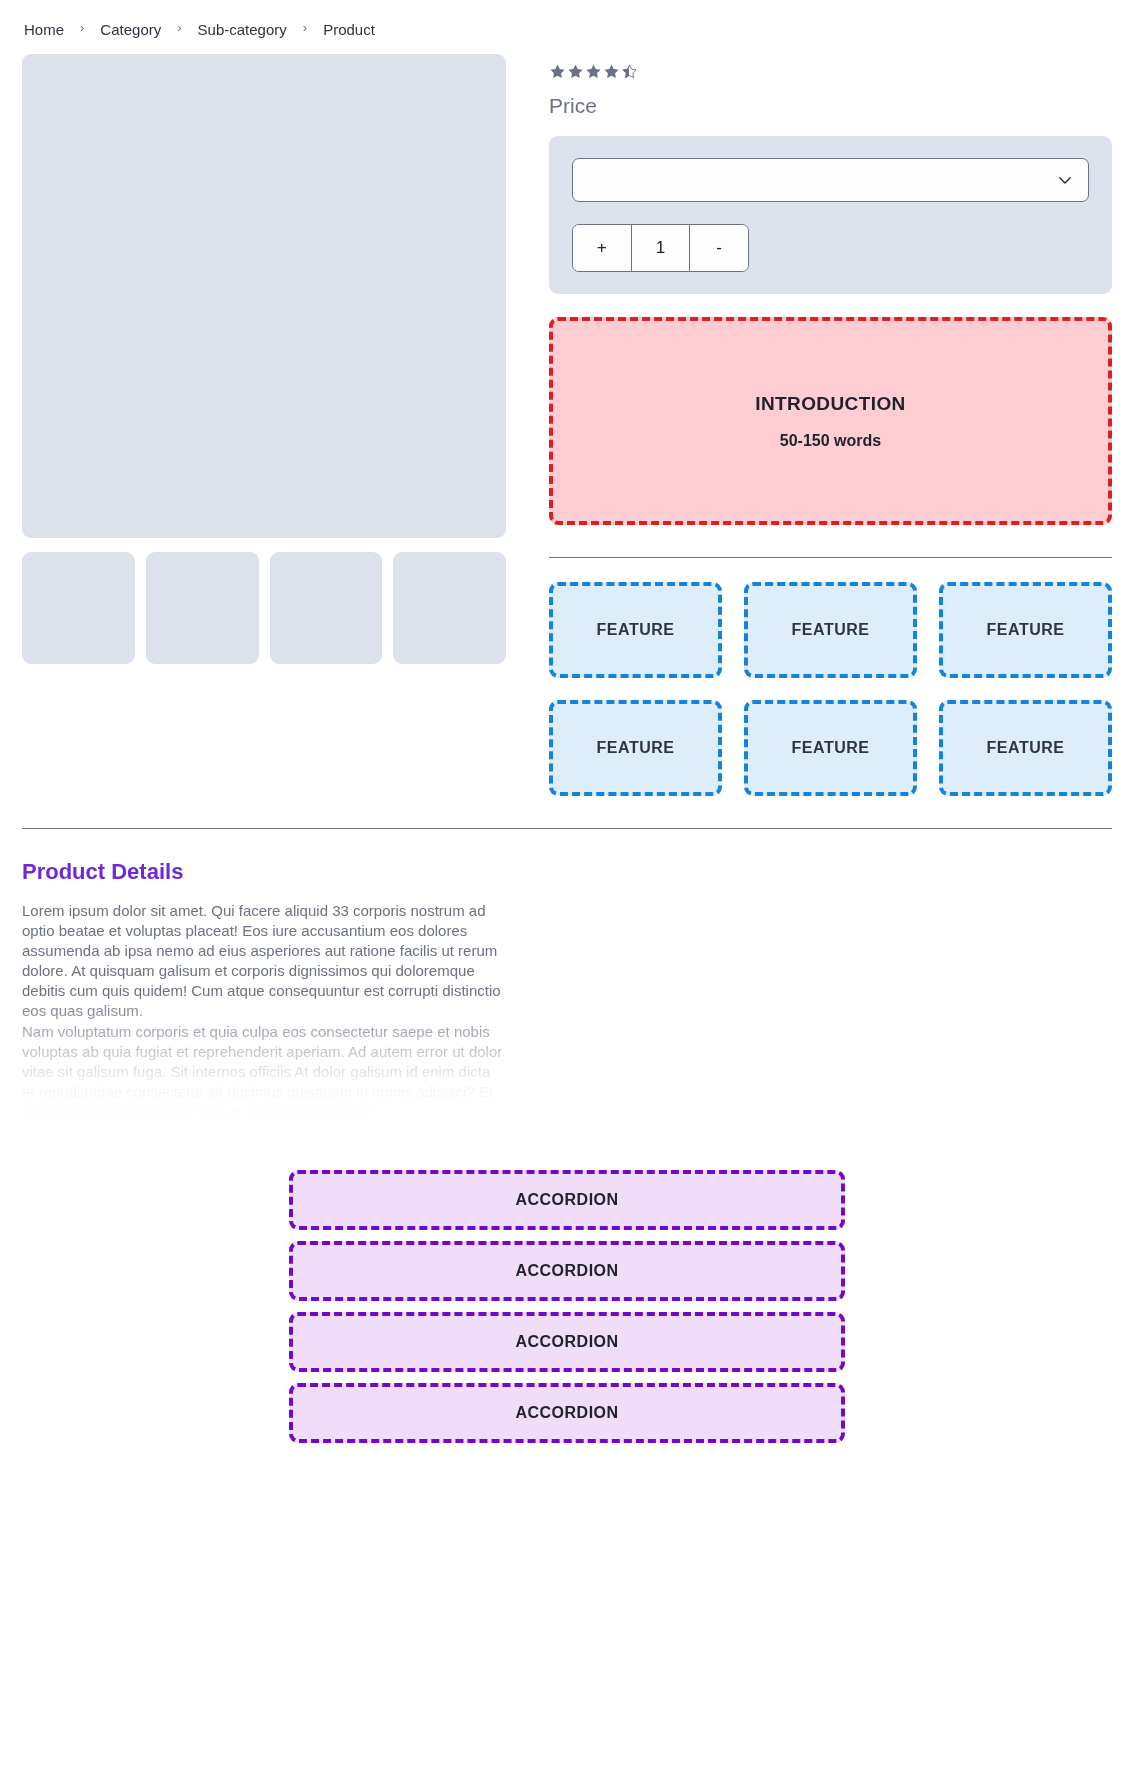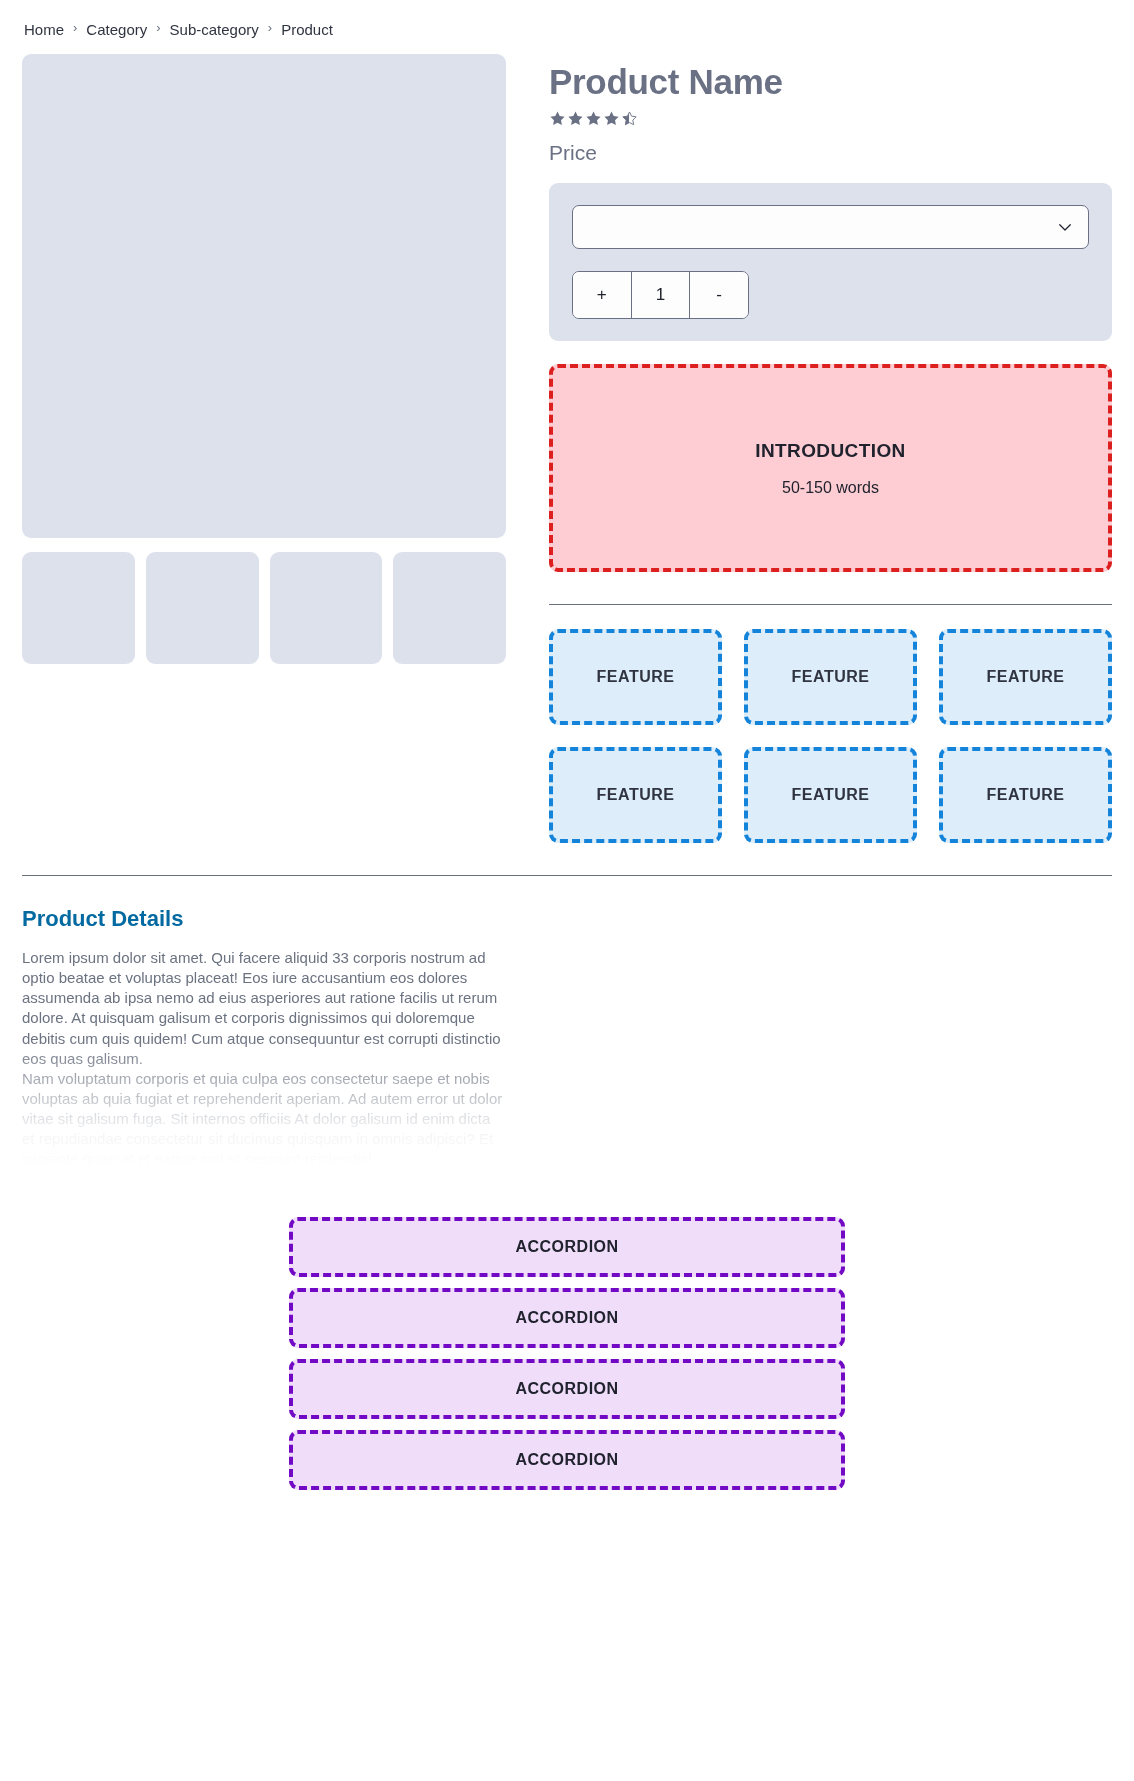--- a/index.html
+++ b/index.html
@@ -15,21 +15,21 @@
 
   .page {
     width: 1134px;
     padding: 0 22px;
   }
 
   
   .breadcrumb {
     display: flex;
     align-items: flex-start;
-    gap: 9px;
+    gap: 16px;
     font-size: 15px;
     color: #2f3440;
     padding: 21px 0 16px 2px;
   }
   .breadcrumb a,
   .breadcrumb span.crumb {
     color: #2f3440;
     text-decoration: none;
     white-space: nowrap;
   }
@@ -156,21 +156,21 @@
     text-align: center;
   }
   .ph-title {
     font-size: 19px;
     font-weight: 700;
     letter-spacing: 0.4px;
     color: #20232e;
   }
   .ph-sub {
     font-size: 16px;
-    font-weight: 400;
+    font-weight: 700;
     color: #20232e;
     margin-top: 17px;
   }
 
   .ph-intro {
     margin-top: 23px;
     height: 208px;
     background: #fecdd3;
     border: 4px dashed #dc2020;
   }
@@ -206,21 +206,21 @@
   .details-grid {
     display: grid;
     grid-template-columns: 484px 1fr;
     column-gap: 43px;
     align-items: start;
     margin-top: 30px;
   }
   .details-heading {
     font-size: 22px;
     font-weight: 700;
-    color: #0369a1;
+    color: #6d28d9;
     margin-bottom: 16px;
   }
   .details-body {
     position: relative;
     max-height: 228px;
     overflow: hidden;
     font-size: 15px;
     line-height: 1.34;
     color: #6b7280;
   }
@@ -282,21 +282,20 @@
       <div class="thumb-row">
         <div class="thumb"></div>
         <div class="thumb"></div>
         <div class="thumb"></div>
         <div class="thumb"></div>
       </div>
     </div>
 
     <div>
 
-      <h1 class="product-title">Product Name</h1>
 
       <div class="stars">
         <svg width="17" height="17" viewBox="0 0 24 24">
             <path fill="#6b7184" d="M12 2.2l3.1 6.3 6.9 1-5 4.9 1.2 6.9L12 18.1l-6.2 3.2L7 14.4l-5-4.9 6.9-1z"></path>
           </svg>
         <svg width="17" height="17" viewBox="0 0 24 24">
             <path fill="#6b7184" d="M12 2.2l3.1 6.3 6.9 1-5 4.9 1.2 6.9L12 18.1l-6.2 3.2L7 14.4l-5-4.9 6.9-1z"></path>
           </svg>
         <svg width="17" height="17" viewBox="0 0 24 24">
             <path fill="#6b7184" d="M12 2.2l3.1 6.3 6.9 1-5 4.9 1.2 6.9L12 18.1l-6.2 3.2L7 14.4l-5-4.9 6.9-1z"></path>

